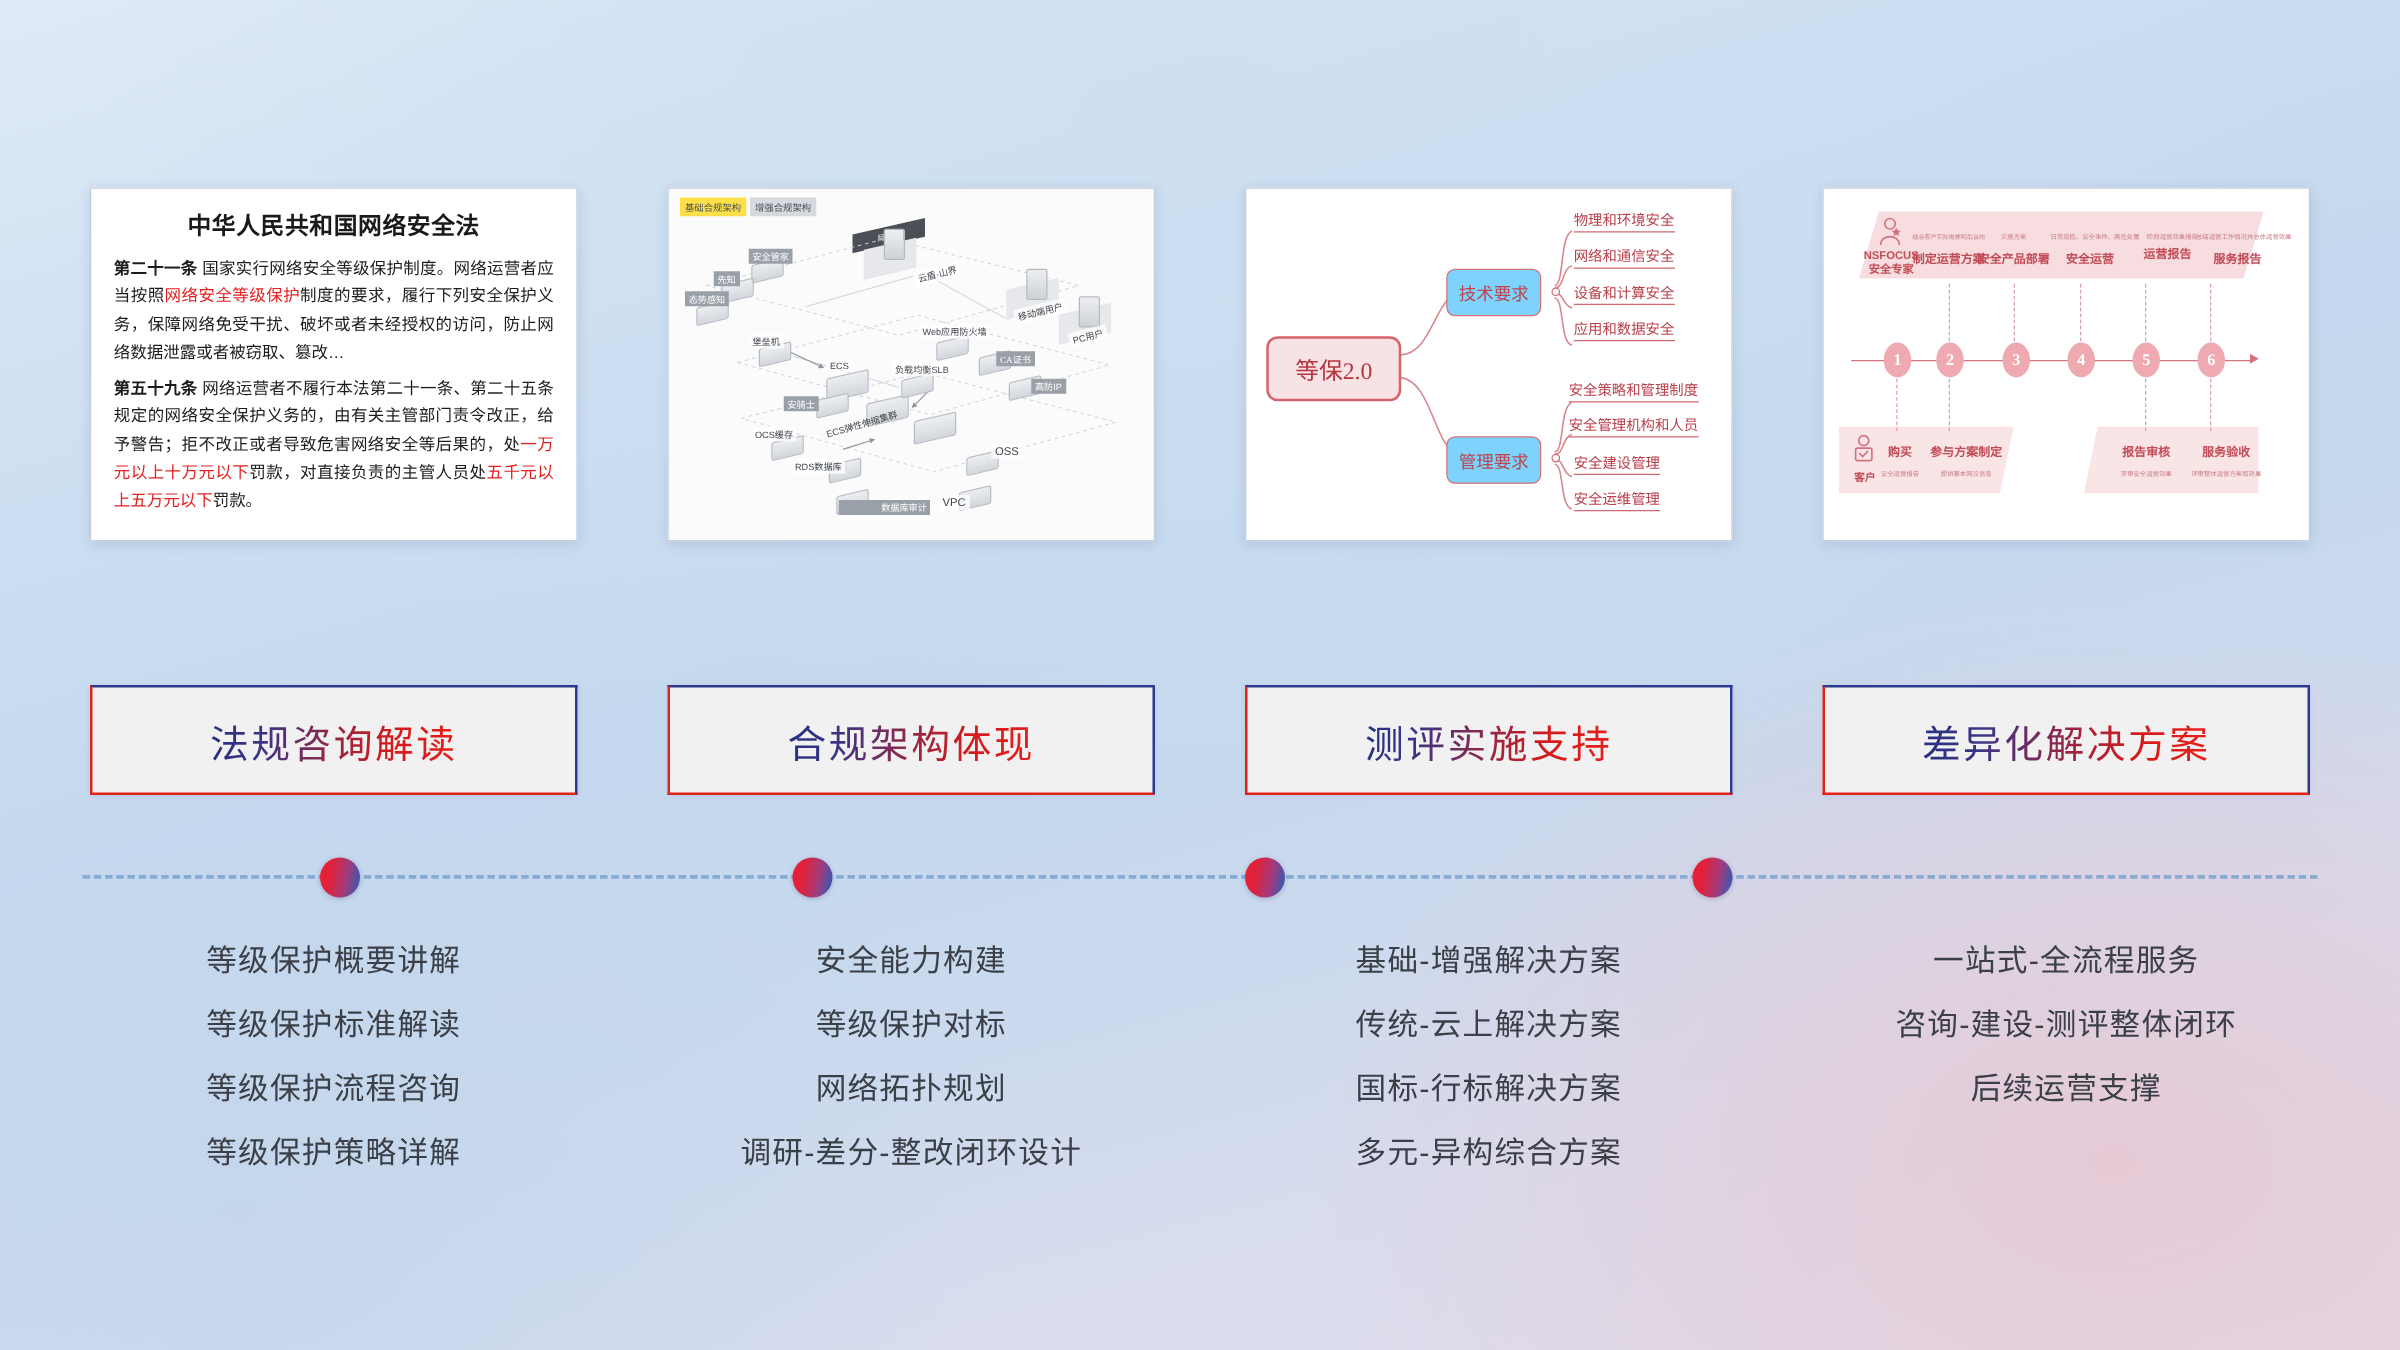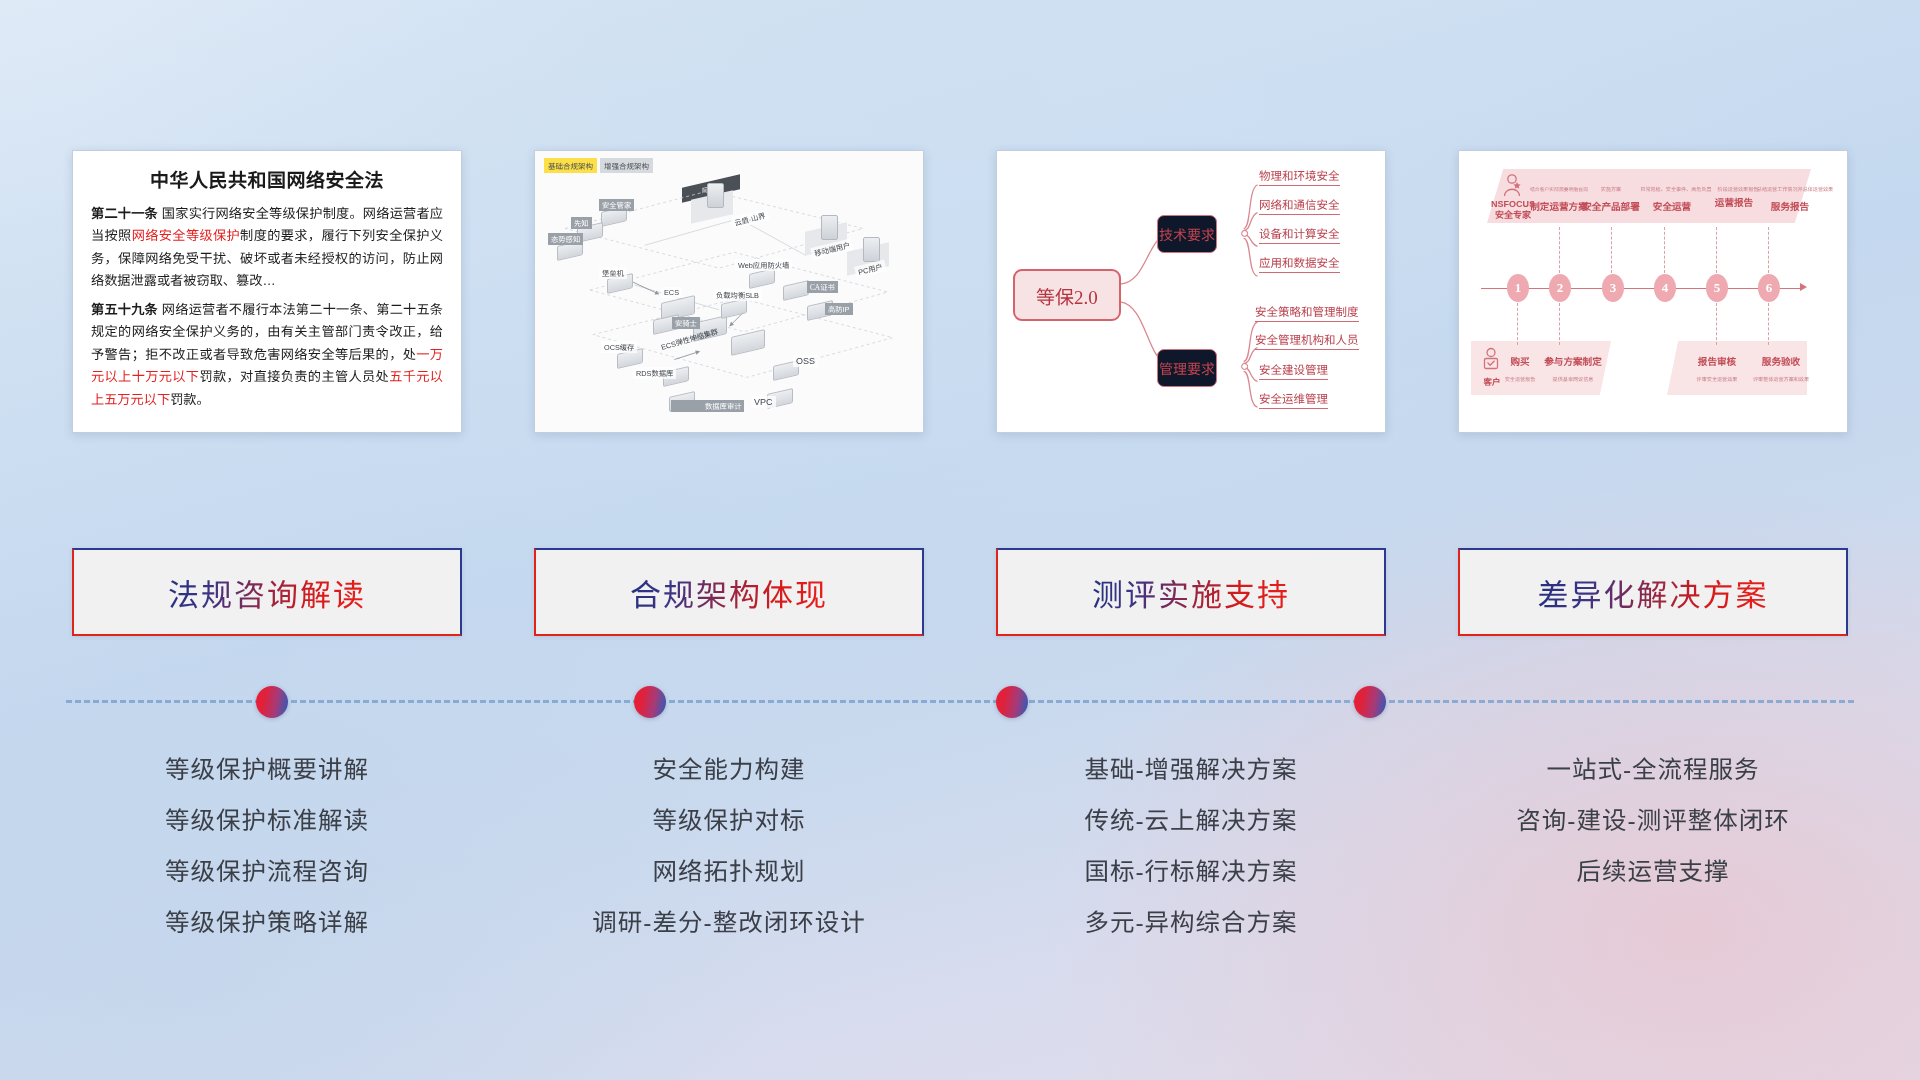--- a/index.html
+++ b/index.html
@@ -122,22 +122,22 @@
     width: 108px; height: 52px;
     background: #f7e2e4;
     border: 2px solid #d4636c;
     border-radius: 9px;
     display: flex; align-items: center; justify-content: center;
     font-size: 19px; color: #b4343f;
     font-family: "Liberation Serif", "DejaVu Serif", serif;
   }
   .mm-branch {
     position: absolute;
-    width: 60px; height: 38px;
-    background: #0f172a;
+    width: 76px; height: 38px;
+    background: #7dd3fc;
     border: 1.6px solid #d4737b;
     border-radius: 7px;
     display: flex; align-items: center; justify-content: center;
     font-size: 14px; color: #c0444e;
     font-family: "Liberation Serif", "DejaVu Serif", serif;
   }
   .mm-leaf {
     position: absolute;
     font-size: 11.5px;
     color: #b9414c;
@@ -368,25 +368,25 @@
       <div class="n-box" style="left:232px;top:240px;"></div>
 
       <div class="n-label shaded" style="left:64px;top:48px;">安全管家</div>
       <div class="n-label shaded" style="left:36px;top:66px;">先知</div>
       <div class="n-label shaded" style="left:13px;top:82px;">态势感知</div>
       <div class="n-label" style="left:64px;top:116px;">堡垒机</div>
       <div class="n-label" style="left:196px;top:62px;transform:rotate(-14deg);">云盾·山界</div>
       <div class="n-label" style="left:276px;top:92px;transform:rotate(-14deg);">移动端用户</div>
       <div class="n-label" style="left:320px;top:112px;transform:rotate(-14deg);">PC用户</div>
       <div class="n-label" style="left:200px;top:108px;">Web应用防火墙</div>
-      <div class="n-label shaded" style="left:272px;top:130px;font-family:Liberation Serif, serif;">CA证书</div>
+      <div class="n-label shaded" style="left:262px;top:130px;font-family:Liberation Serif, serif;">CA证书</div>
       <div class="n-label shaded" style="left:290px;top:152px;">高防IP</div>
       <div class="n-label" style="left:126px;top:136px;">ECS</div>
       <div class="n-label" style="left:178px;top:138px;">负载均衡SLB</div>
-      <div class="n-label shaded" style="left:92px;top:166px;margin-left:45px;">安骑士</div>
+      <div class="n-label shaded" style="left:92px;top:166px;">安骑士</div>
       <div class="n-label" style="left:122px;top:182px;transform:rotate(-16deg);background:transparent;">ECS弹性伸缩集群</div>
       <div class="n-label" style="left:66px;top:190px;">OCS缓存</div>
       <div class="n-label" style="left:98px;top:216px;">RDS数据库</div>
       <div class="n-label shaded" style="left:136px;top:249px;padding-left:34px;">数据库审计</div>
       <div class="n-label" style="left:258px;top:204px;font-size:9px;">OSS</div>
       <div class="n-label" style="left:216px;top:245px;font-size:9px;">VPC</div>
     </div>
 
     <div class="card mind-card">
       <svg class="mm-svg" viewBox="0 0 390 283">

